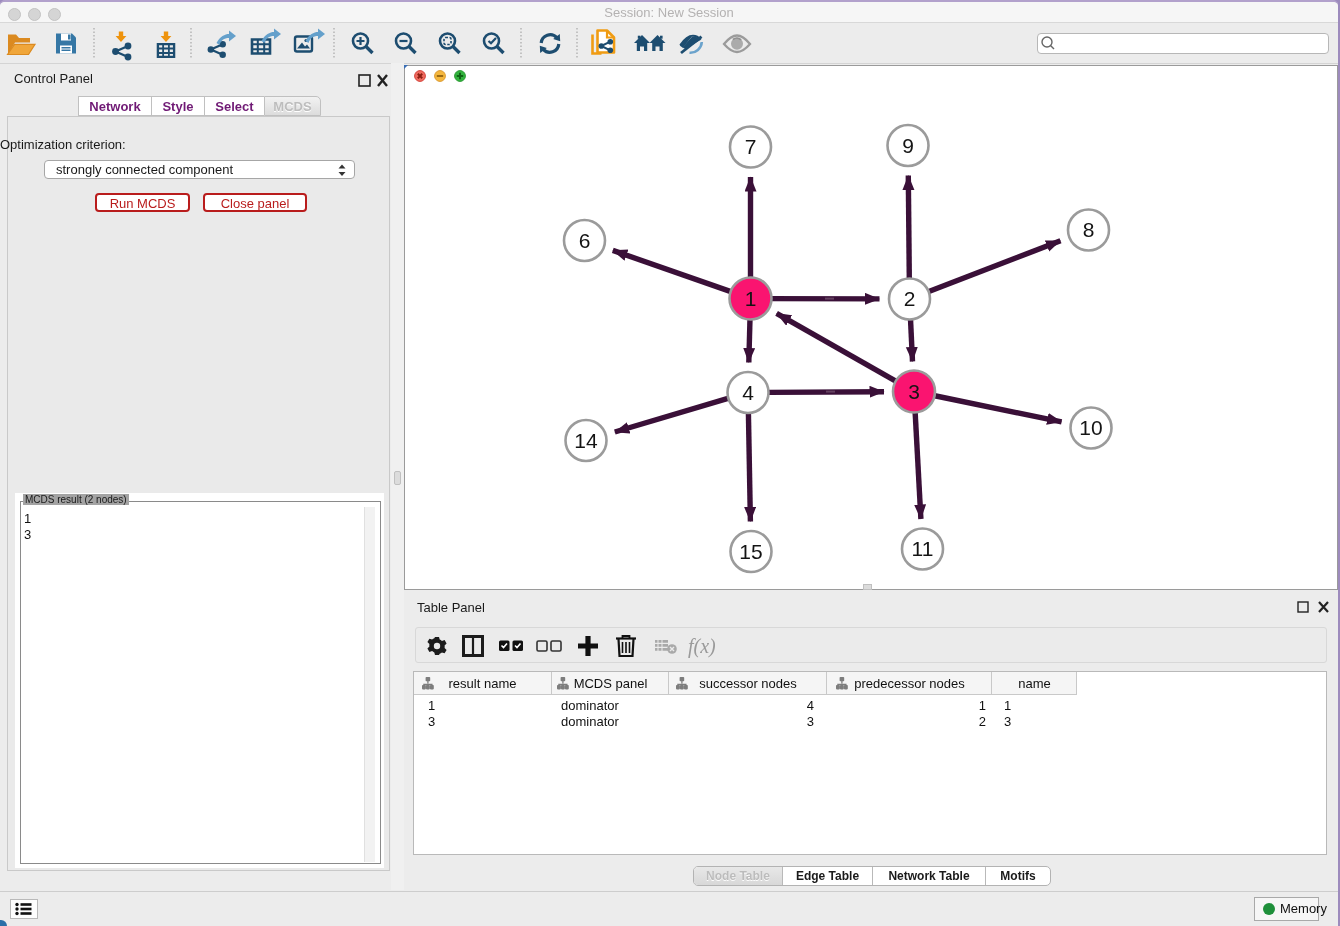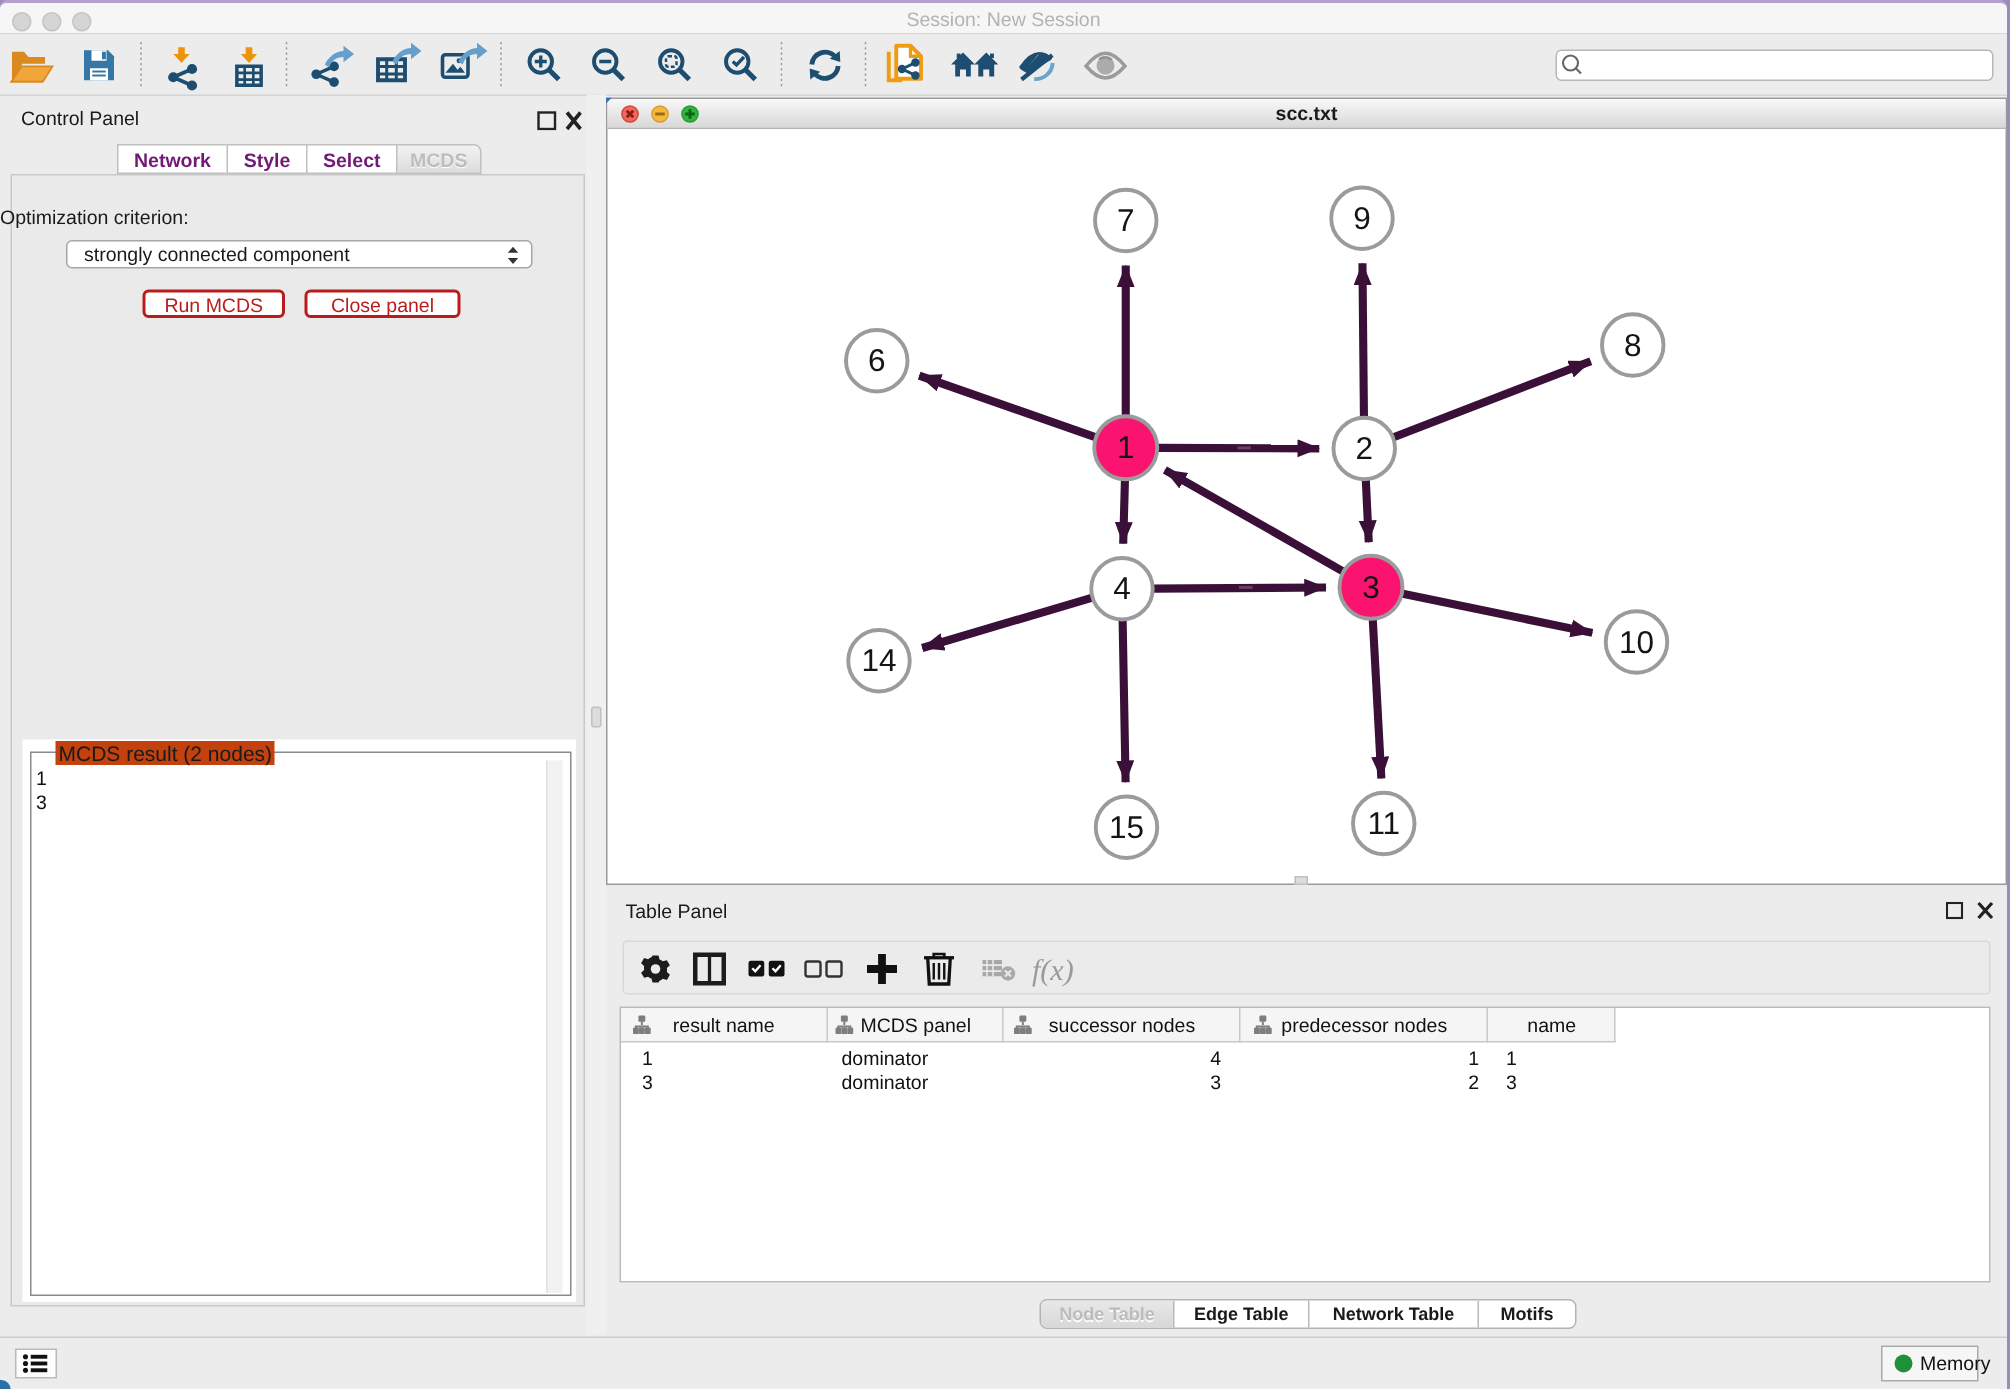--- a/index.html
+++ b/index.html
@@ -15,21 +15,21 @@
 #cp-title{position:absolute;left:14px;top:71px;font-size:13px;color:#1a1a1a}
 #cp-tabs{position:absolute;left:78px;top:96px;height:20px;font-size:13px}
 .cptab{float:left;height:20px;line-height:20px;text-align:center;background:#fff;border:1px solid #c0c0c0;border-right:none;color:#701a75;font-weight:bold}
 .cptab.sel{background:linear-gradient(#f2f2f2,#dcdcdc);color:#bdbdbd;text-shadow:0 1px 0 #fff;border-radius:0 5px 0 0;border-right:1px solid #c0c0c0}
 #cp-pane{position:absolute;left:7px;top:116px;width:383px;height:755px;background:#eaeaea;border:1px solid #c9c9c9}
 #opt-label{position:absolute;left:0;top:137px;width:391px;text-align:left;font-size:13px;color:#1a1a1a}
 #opt-select{position:absolute;left:44px;top:160px;width:311px;height:19px;background:#fff;border:1px solid #a6a6a6;border-radius:4px;font-size:13px;line-height:17px;padding-left:11px;color:#1a1a1a}
 .btn{position:absolute;height:19px;background:#fff;border:2px solid #b91c1c;border-radius:4px;font-size:13px;line-height:17px;text-align:center;color:#b91c1c}
 #mcds-box{position:absolute;left:15px;top:493px;width:369px;height:375px;background:#fff}
 #mcds-field{position:absolute;left:20px;top:501px;width:361px;height:363px;border:1px solid #8a8a8a}
-#mcds-legend{position:absolute;left:37px;top:494px;background:#c2410c;padding:0 2px;font-size:14px;color:#1a1a1a}
+#mcds-legend{position:absolute;left:23px;top:494px;background:#a3a3a3;padding:0 2px;font-size:10px;color:#1a1a1a}
 #mcds-sb{position:absolute;left:364px;top:507px;width:11px;height:355px;background:#f2f2f2;border-left:1px solid #e0e0e0}
 
 #vsplit{position:absolute;left:391px;top:63px;width:13px;height:827px;background:#f0f0f0}
 #vgrip{position:absolute;left:394px;top:471px;width:7px;height:14px;background:#dcdcdc;border:1px solid #c0c0c0;border-radius:2px}
 
 #netwin{position:absolute;left:404px;top:65px;width:934px;height:525px;background:#fff;border:1px solid #9a9a9a}
 #nettitle{position:absolute;left:0;top:0;width:100%;height:20px;background:linear-gradient(#f8f8f8,#d8d8d8);border-bottom:1px solid #b4b4b4;text-align:center;font-size:13px;font-weight:bold;color:#1a1a1a;line-height:20px}
 #hgrip{position:absolute;left:863px;top:584px;width:9px;height:6px;background:#dcdcdc;border:1px solid #c0c0c0}
 
 #tp-title{position:absolute;left:417px;top:600px;font-size:13px;color:#1a1a1a}
@@ -222,21 +222,20 @@
 <div class="btn" style="left:203px;top:193px;width:104px">Close panel</div>
 <div id="mcds-box"></div>
 <div id="mcds-field"></div>
 <div id="mcds-legend">MCDS result (2 nodes)</div>
 <div style="position:absolute;left:24px;top:511px;font-size:13px;color:#111;line-height:16px">1<br>3</div>
 <div id="mcds-sb"></div>
 <div id="vsplit"></div>
     <div id="vgrip"></div>
 
 <div id="netwin">
-  <div id="nettitle">scc.txt</div>
   <svg width="70" height="20" style="position:absolute;left:8px;top:0">
         <g stroke-width="1">
   <circle cx="7" cy="10" r="5.4" fill="#ee6a5e" stroke="#d5433c"></circle>
   <circle cx="27" cy="10" r="5.4" fill="#f5b73d" stroke="#dc9b31"></circle>
   <circle cx="47" cy="10" r="5.4" fill="#32b33d" stroke="#2a9a33"></circle>
   <path d="M4.8,7.8 L9.2,12.2 M9.2,7.8 L4.8,12.2" stroke="#8c1e12" stroke-width="2"></path>
   <path d="M23.8,10 h6.4" stroke="#9a6a14" stroke-width="2"></path>
   <path d="M43.8,10 h6.4 M47,6.8 v6.4" stroke="#0e6414" stroke-width="2"></path>
   </g>
       </svg>

